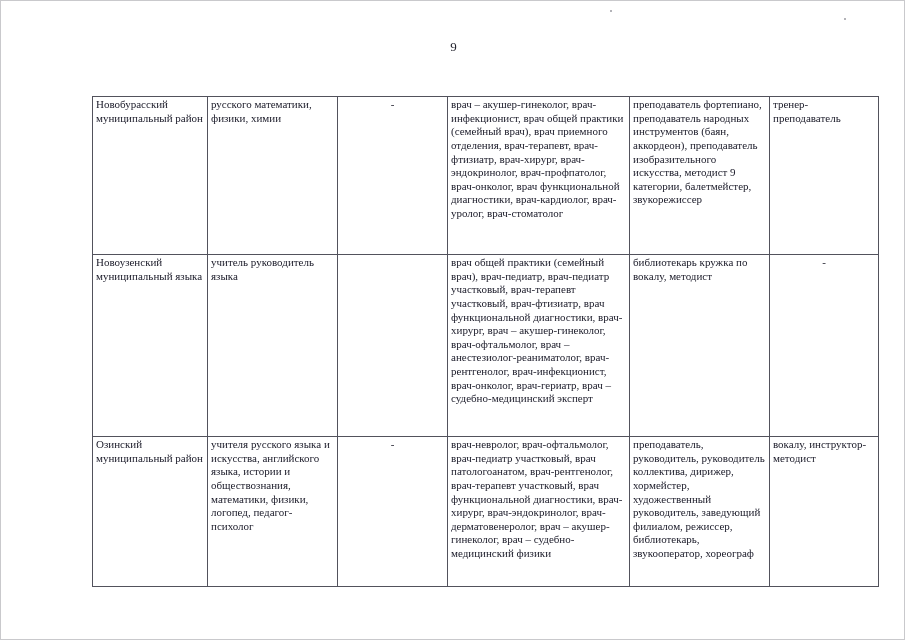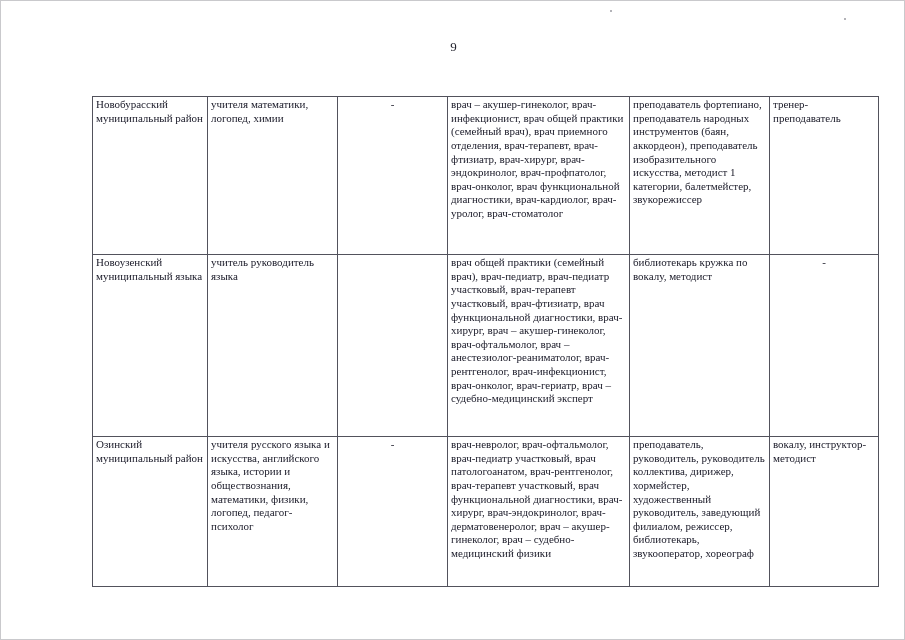--- a/index.html
+++ b/index.html
@@ -69,24 +69,24 @@
       <col style="width:115px">
       <col style="width:130px">
       <col style="width:110px">
       <col style="width:182px">
       <col style="width:140px">
       <col style="width:109px">
     </colgroup>
     <tbody>
       <tr class="r0">
         <td>Новобурасский муниципальный район</td>
-        <td>учителя математики, логопед, химии</td>
+        <td>русского математики, физики, химии</td>
         <td class="dash">-</td>
         <td>врач – акушер-гинеколог, врач-инфекционист, врач общей практики (семейный врач), врач приемного отделения, врач-терапевт, врач-фтизиатр, врач-хирург, врач-эндокринолог, врач-профпатолог, врач-онколог, врач функциональной диагностики, врач-кардиолог, врач-уролог, врач-стоматолог</td>
-        <td>преподаватель фортепиано, преподаватель народных инструментов (баян, аккордеон), преподаватель изобразительного искусства, методист 1 категории, балетмейстер, звукорежиссер</td>
+        <td>преподаватель фортепиано, преподаватель народных инструментов (баян, аккордеон), преподаватель изобразительного искусства, методист 9 категории, балетмейстер, звукорежиссер</td>
         <td>тренер-преподаватель</td>
       </tr>
       <tr class="r1">
         <td>Новоузенский муниципальный языка</td>
         <td>учитель руководитель языка</td>
         <td class="dash"></td>
         <td>врач общей практики (семейный врач), врач-педиатр, врач-педиатр участковый, врач-терапевт участковый, врач-фтизиатр, врач функциональной диагностики, врач-хирург, врач – акушер-гинеколог, врач-офтальмолог, врач – анестезиолог-реаниматолог, врач-рентгенолог, врач-инфекционист, врач-онколог, врач-гериатр, врач – судебно-медицинский эксперт</td>
         <td>библиотекарь кружка по вокалу, методист</td>
         <td class="dash">-</td>
       </tr>

